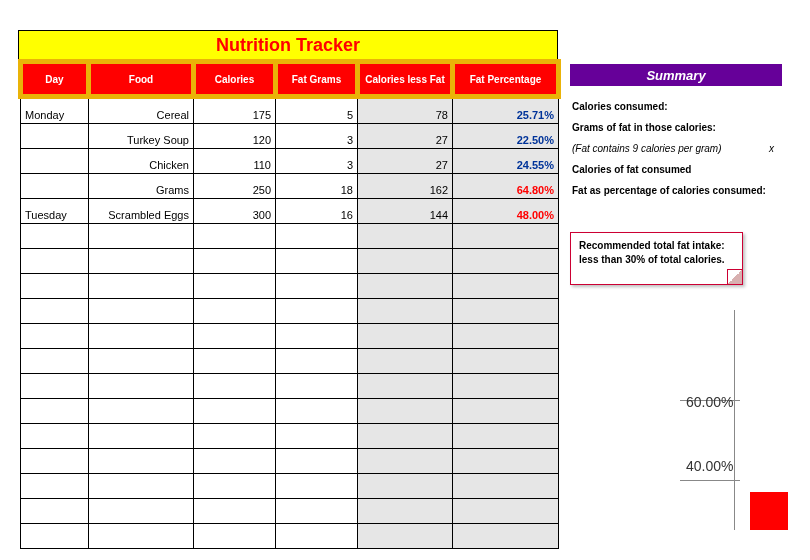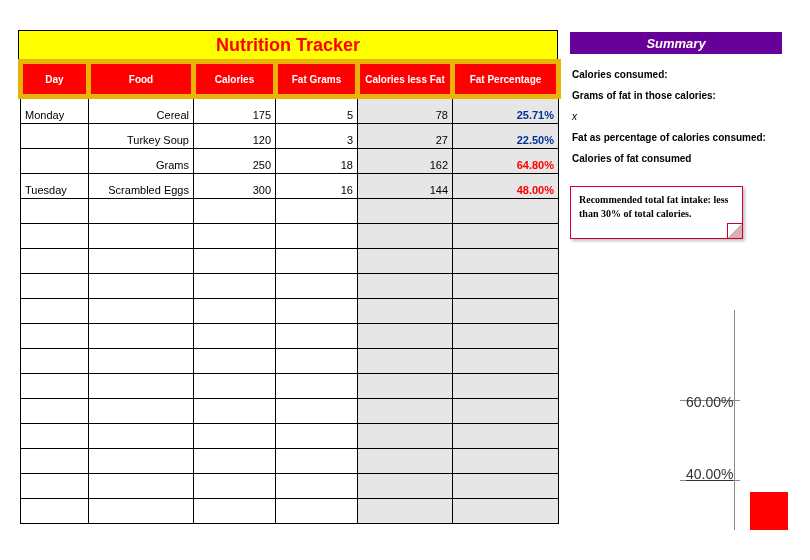--- a/index.html
+++ b/index.html
@@ -76,20 +76,21 @@
   table.tracker td.pct {
     text-align: right;
     font-weight: bold;
   }
   .pct-blue { color: #003399; margin-top: 48px; }
   .pct-red  { color: #ff0000; }
 
   .summary-area {
     width: 212px;
     position: relative;
+    margin-top: 32px;
   }
   .summary-title {
     background: #660099;
     color: #fff;
     font-style: italic;
     font-weight: bold;
     font-size: 13px;
     height: 22px;
     display: flex;
     align-items: center;
@@ -110,31 +111,30 @@
     font-weight: normal;
     display: flex;
     justify-content: space-between;
   }
   .summary-row.italic .x {
     font-style: italic;
     padding-right: 6px;
   }
   .note-box {
     position: absolute;
-    top: 156px;
+    top: 170px;
     left: 0;
     width: 155px;
     background: #fff;
     border: 1px solid #cc0033;
     padding: 6px 8px 18px 8px;
     font-size: 10px;
     font-weight: bold;
     line-height: 1.35;
     box-shadow: 2px 2px 3px rgba(0,0,0,0.25);
-    font-family: Liberation Serif, serif;
   }
   .note-corner {
     position: absolute;
     right: 0; bottom: 0;
     width: 14px; height: 14px;
     background: linear-gradient(135deg, #fff 50%, #d8b0b0 50%);
     border-top: 1px solid #cc0033;
     border-left: 1px solid #cc0033;
   }
 
@@ -162,21 +162,21 @@
   }
   .chart-tick.t60 { top: 90px; }
   .chart-tick.t40 { top: 170px; }
   .chart-label {
     position: absolute;
     font-size: 14px;
     color: #333;
     left: 6px;
   }
   .chart-label.l60 { top: 84px; }
-  .chart-label.l40 { top: 156px; text-decoration: underline; }
+  .chart-label.l40 { top: 148px; }
   .chart-bar {
     position: absolute;
     right: 0;
     bottom: 0;
     width: 38px;
     height: 38px;
     background: #ff0000;
   }
 </style>
 </head>
@@ -219,20 +219,28 @@
           <tr>
             <td class="day"></td>
             <td class="food">Turkey Soup</td>
             <td class="num">120</td>
             <td class="num">3</td>
             <td class="num shaded">27</td>
             <td class="pct shaded pct-blue">22.50%</td>
           </tr>
           <tr>
             <td class="day"></td>
+            <td class="food">Chicken</td>
+            <td class="num">110</td>
+            <td class="num">3</td>
+            <td class="num shaded">27</td>
+            <td class="pct shaded pct-blue">24.55%</td>
+          </tr>
+          <tr>
+            <td class="day"></td>
             <td class="food">Grams</td>
             <td class="num">250</td>
             <td class="num">18</td>
             <td class="num shaded">162</td>
             <td class="pct shaded pct-red">64.80%</td>
           </tr>
           <tr>
             <td class="day">Tuesday</td>
             <td class="food">Scrambled Eggs</td>
             <td class="num">300</td>
@@ -347,24 +355,25 @@
         </tbody>
     </table>
   </div>
 
   <div class="summary-area">
     <div class="summary-title">Summary</div>
     <div class="summary-rows">
       <div class="summary-row">Calories consumed:</div>
       <div class="summary-row">Grams of fat in those calories:</div>
       <div class="summary-row italic">
+        <span>(Fat contains 9 calories per gram)</span>
         <span class="x">x</span>
       </div>
+      <div class="summary-row">Calories of fat consumed</div>
       <div class="summary-row">Fat as percentage of calories consumed:</div>
-      <div class="summary-row">Calories of fat consumed</div>
     </div>
     <div class="note-box">
       <span>Recommended total fat intake: less than 30% of total calories.</span>
       <div class="note-corner"></div>
     </div>
   </div>
 
 </div>
 
 <div class="chart-stub">

